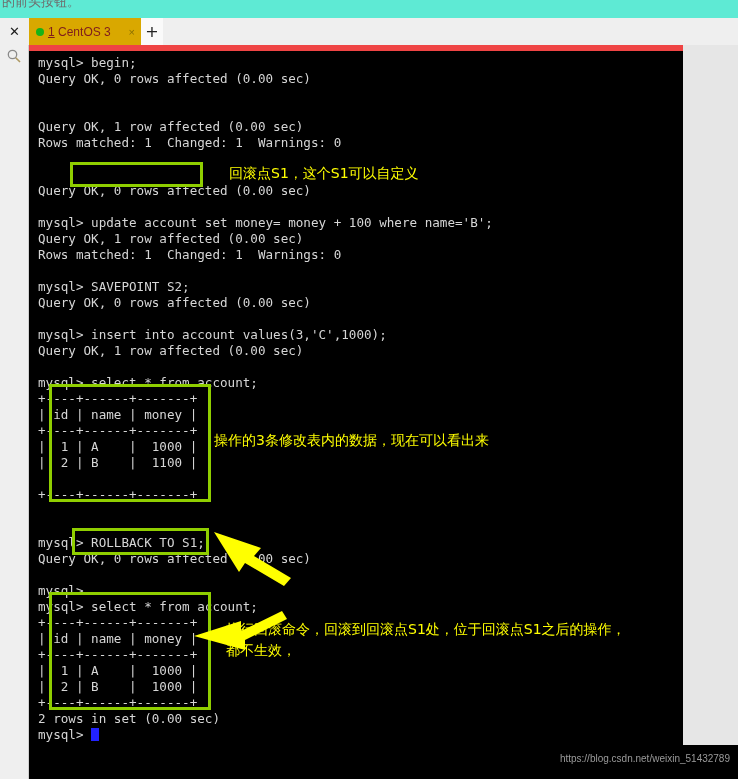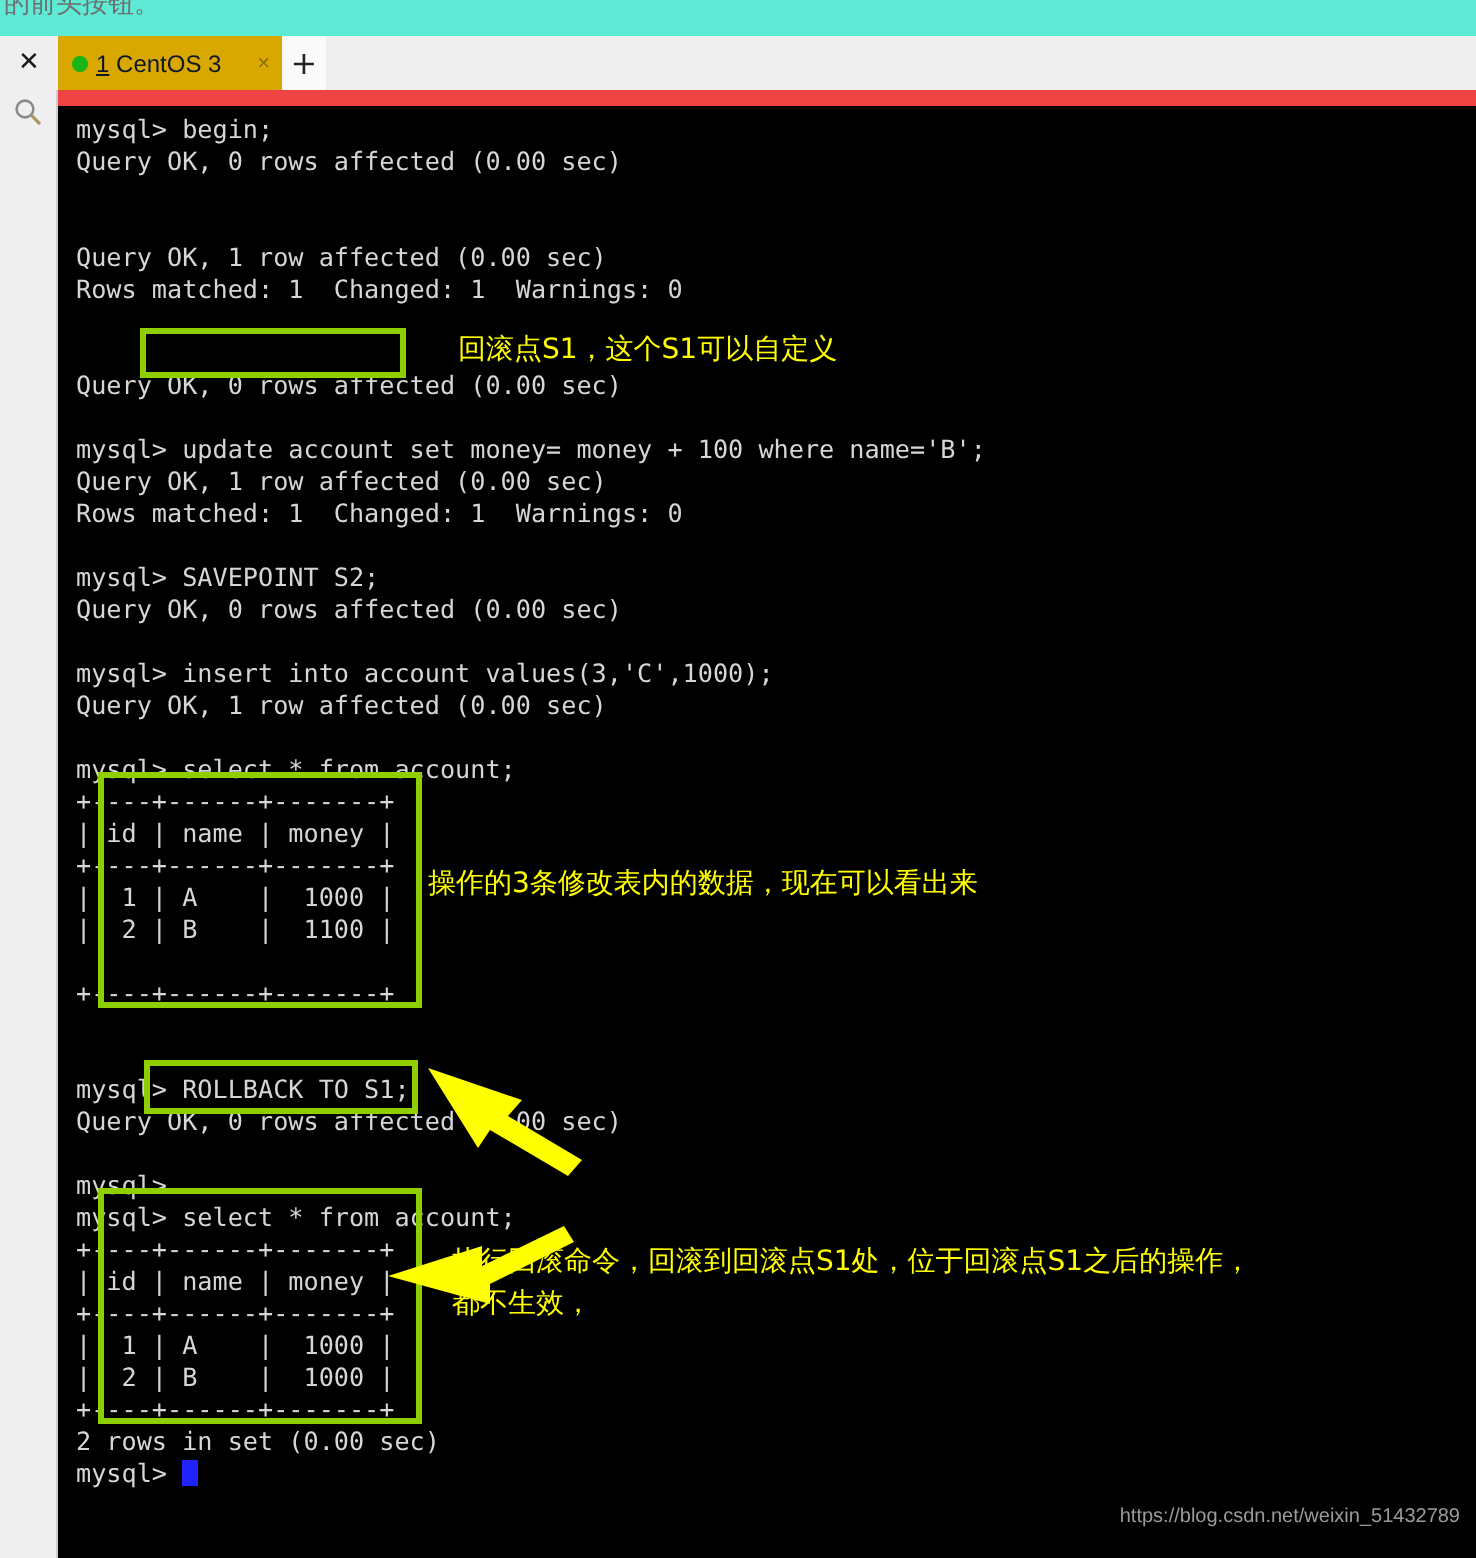--- a/index.html
+++ b/index.html
@@ -53,21 +53,21 @@
     background: #d9a800;
     display: flex; align-items: center;
     padding: 0 4px 0 7px;
     gap: 4px;
   }
   .tab .dot {
     width: 8px; height: 8px; border-radius: 50%;
     background: #17b317; flex: 0 0 auto;
   }
   .tab .tab-label {
-    font-size: 12px; color: #0f172a;
+    font-size: 12px; color: #7f1d1d;
     font-family: "Liberation Sans", sans-serif;
     white-space: nowrap;
     flex: 1 1 auto;
   }
   .tab .tab-label .num { text-decoration: underline; }
   .tab .tab-x {
     font-size: 11px; color: #8a7000;
     flex: 0 0 auto; padding-right: 2px;
   }
   .tab-new {
@@ -93,24 +93,24 @@
   }
   .rail .search-ic {
     position: absolute; left: 6px; top: 3px;
     width: 16px; height: 16px;
     opacity: .65;
   }
 
   
   .term {
     position: absolute; left: 29px; top: 45px;
-    width: 709px; height: 700px;
+    width: 654px; height: 700px;
     background: #000000;
     overflow: hidden;
-    border-top: 8px solid #ef4444;
+    border-top: 6px solid #ef4444;
   }
   .term-inner {
     position: absolute; left: 0; top: 0;
     width: 709px; height: 700px;
   }
   .line {
     position: absolute;
     left: 9px;
     font-family: "DejaVu Sans Mono", monospace;
     font-size: 12.6px;

